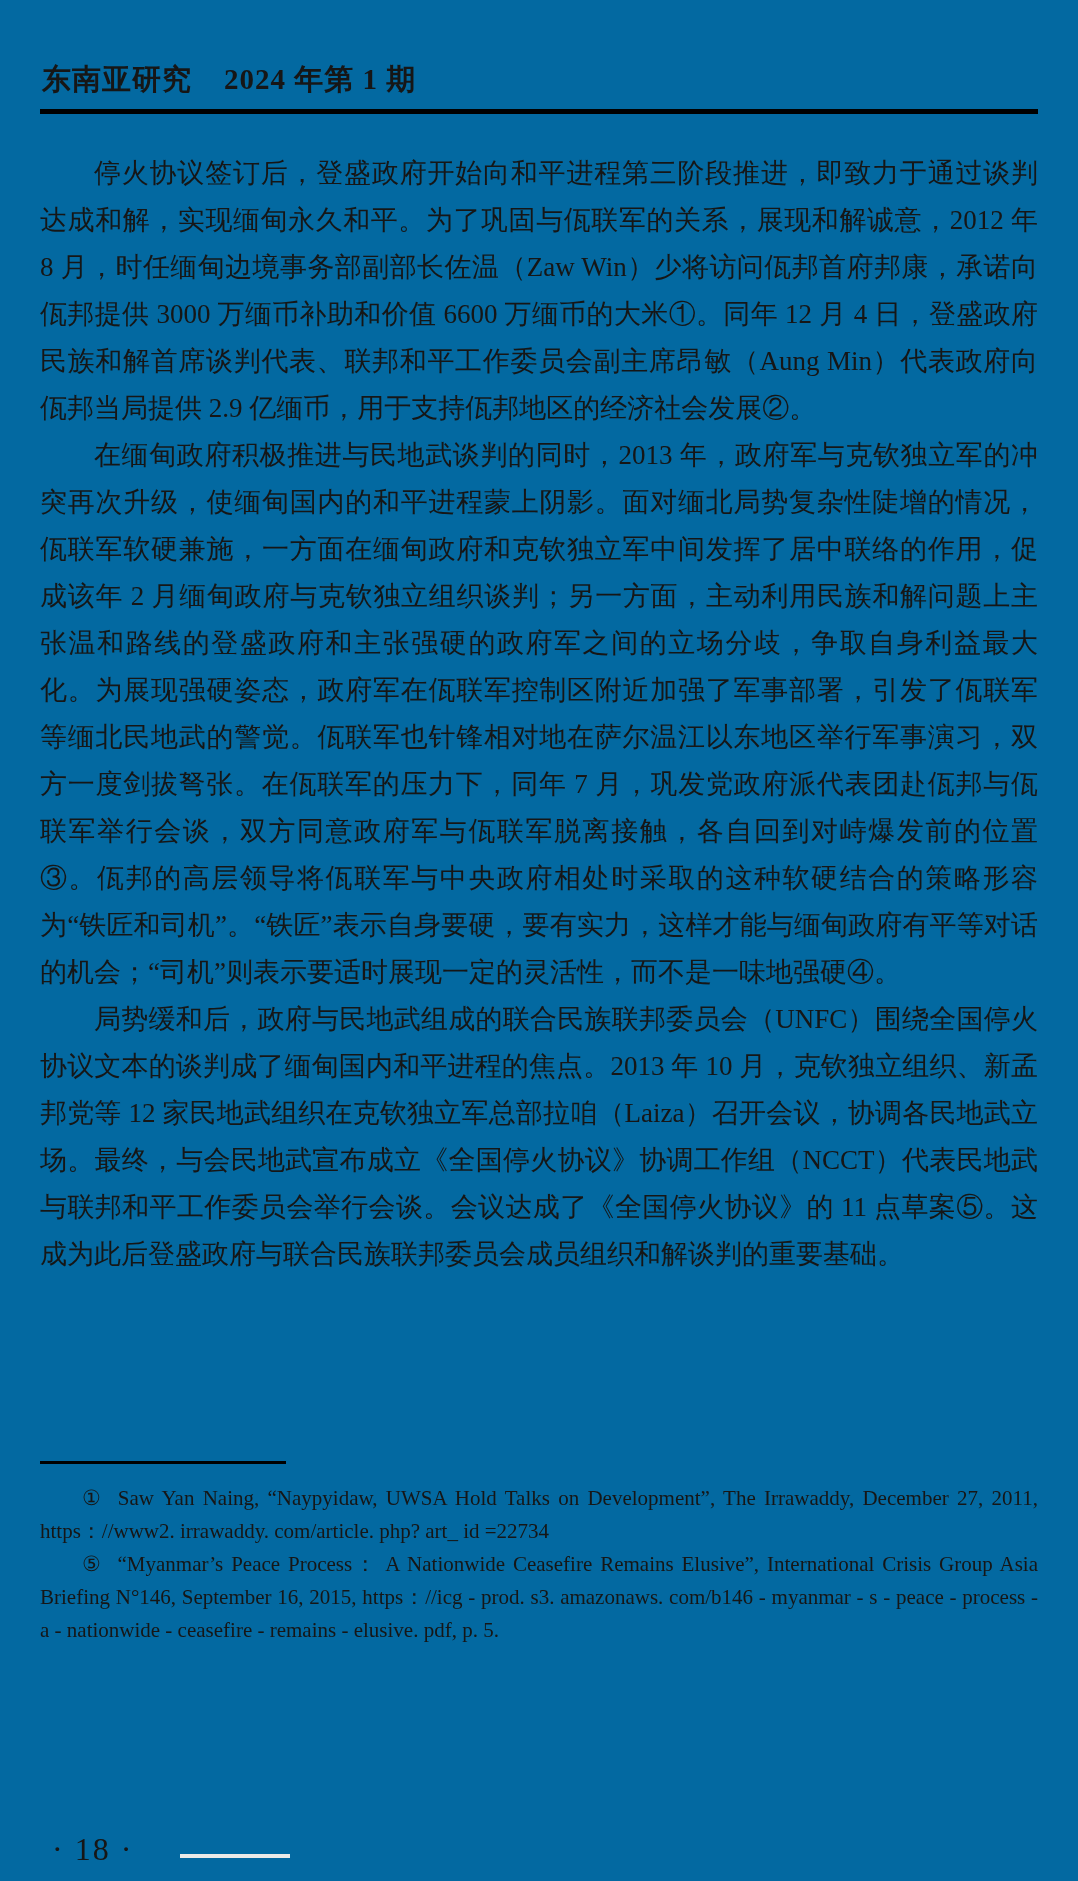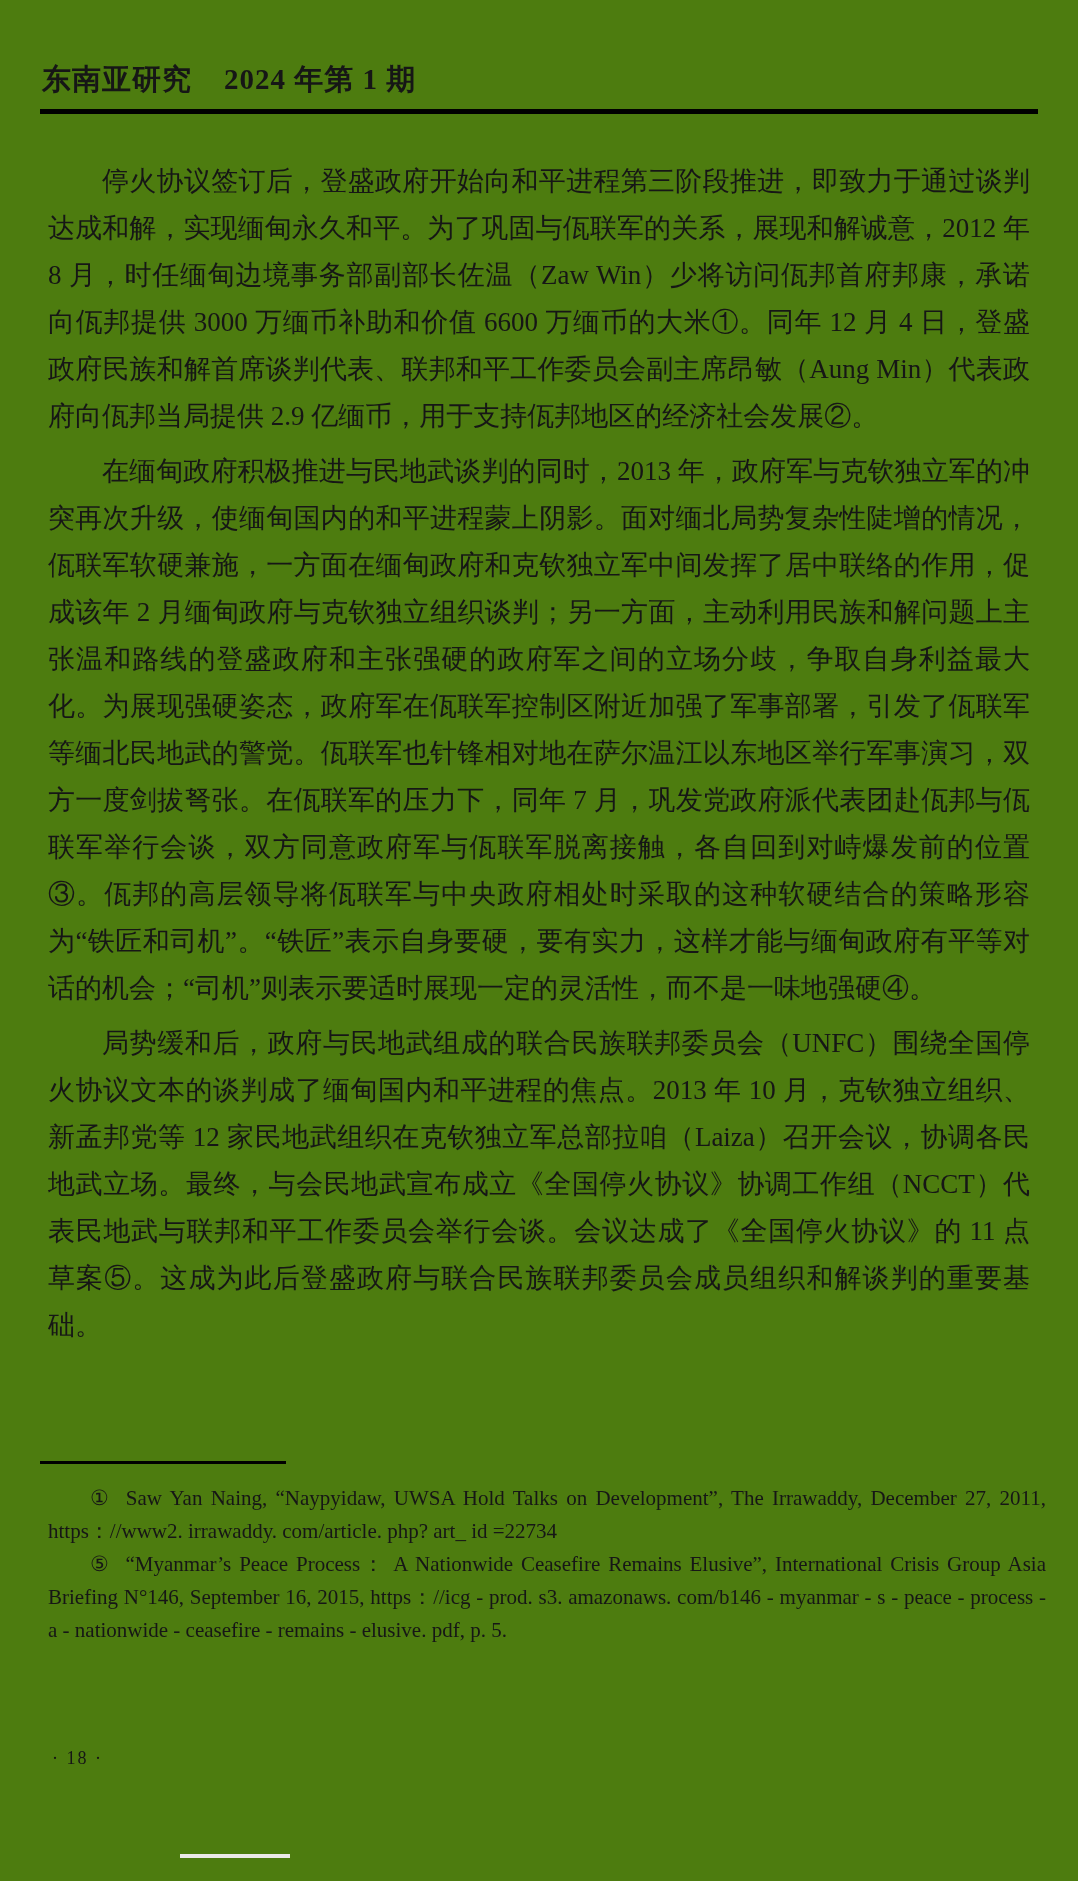--- a/index.html
+++ b/index.html
@@ -1,20 +1,20 @@
 <!DOCTYPE html>
 <html><head>
 <meta charset="utf-8">
 <style>
   html, body { margin: 0; padding: 0; }
   .page {
     position: relative;
     width: 1078px;
     height: 1881px;
-    background: #4d7c0f;
+    background: #0369a1;
     color: #161616;
     font-family: "Liberation Serif", "DejaVu Serif", serif;
     overflow: hidden;
   }
   .page-header {
     position: absolute;
     top: 60px;
     left: 42px;
     font-size: 29px;
     font-weight: bold;
@@ -32,45 +32,45 @@
   }
   .article-body {
     position: absolute;
     top: 150px;
     left: 40px;
     width: 998px;
     font-size: 27px;
     line-height: 47px;
     text-align: justify;
   }
-  .body-para { margin: 8px; text-indent: 2em; }
+  .body-para { margin: 0; text-indent: 2em; }
   .footnote-rule {
     position: absolute;
     top: 1461px;
     left: 40px;
     width: 246px;
     height: 3px;
     background: #000;
   }
   .footnotes {
     position: absolute;
     top: 1482px;
-    left: 48px;
+    left: 40px;
     width: 998px;
     font-size: 21px;
     line-height: 33px;
     text-align: justify;
   }
   .footnote { margin: 0; text-indent: 2em; }
   .fn-marker { margin-right: 14px; }
   .page-footer {
     position: absolute;
-    top: 1748px;
+    top: 1831px;
     left: 52px;
-    font-size: 18px;
+    font-size: 32px;
     letter-spacing: 2px;
   }
   .scan-artifact {
     position: absolute;
     top: 1854px;
     left: 180px;
     width: 110px;
     height: 4px;
     background: #eceae8;
   }

